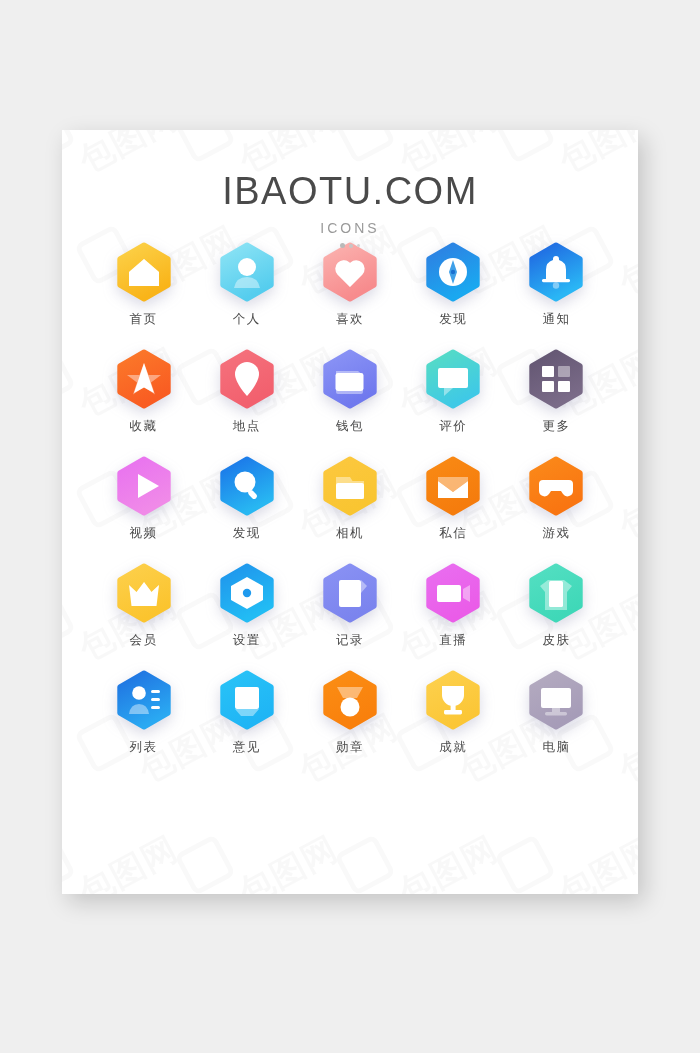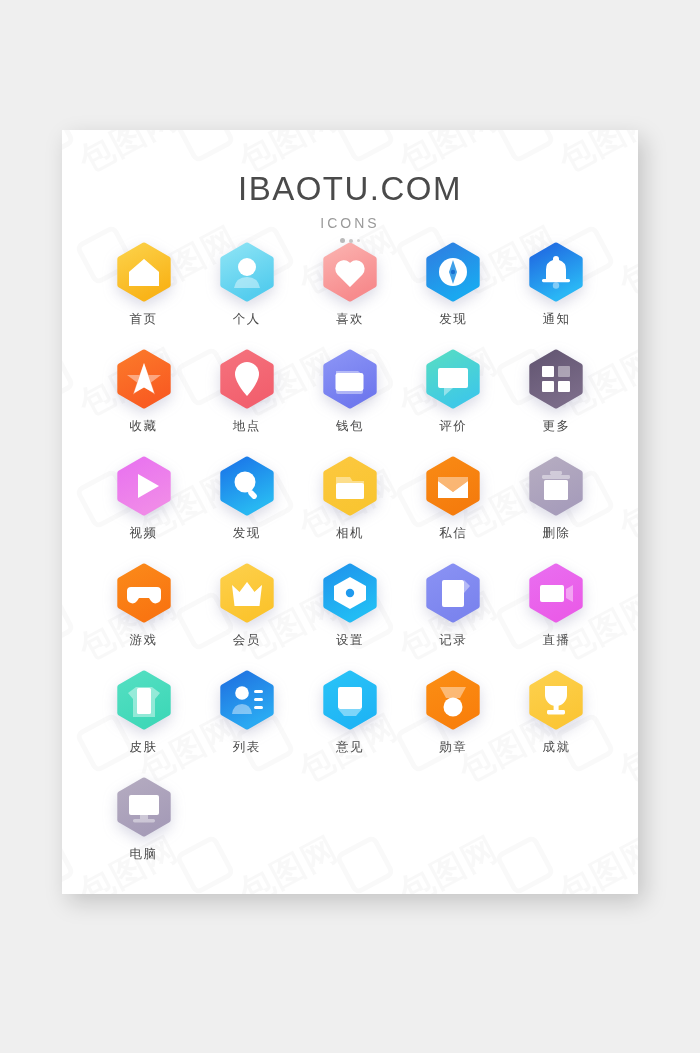--- a/index.html
+++ b/index.html
@@ -44,21 +44,21 @@
     transform:rotate(-28deg);
   }
 
   .header {
     position:absolute;
     left:0; right:0; top:40px;
     text-align:center;
     z-index:3;
   }
   .brand-title {
-    font-size:33px;
+    font-size:38px;
     letter-spacing:1.5px;
     color:#4a4a4a;
     font-weight:400;
     font-family:"Liberation Sans",sans-serif;
   }
   .brand-sub-row {
     margin-top:7px;
     display:flex;
     align-items:center;
     justify-content:space-between;
@@ -408,37 +408,20 @@
               <path d="M15 21 h30 v4 L30 36 L15 25 Z" fill="rgba(255,255,255,0.42)"></path>
               <path d="M15 25 L30 36 L45 25 v17 H15 Z" fill="#ffffff"></path>
             </svg>
           </div>
           <div class="label">私信</div>
         </div>
         <div class="cell">
           <div class="hexwrap">
             <svg viewBox="0 0 60 60" xmlns="http://www.w3.org/2000/svg">
               <defs>
-                <linearGradient id="g14" x1="0" y1="0" x2="0.45" y2="1">
-                  <stop offset="0" stop-color="#b6adc1"></stop>
-                  <stop offset="1" stop-color="#a79dbb"></stop>
-                </linearGradient>
-              </defs>
-              <path d="M30 3 L54.2 17 L54.2 43 L30 57 L5.8 43 L5.8 17 Z" fill="url(#g14)" stroke="url(#g14)" stroke-width="5" stroke-linejoin="round"></path>
-              <rect x="24" y="15" width="12" height="4" rx="1.4" fill="rgba(255,255,255,0.42)"></rect>
-              <rect x="16" y="19" width="28" height="4" rx="1.4" fill="rgba(255,255,255,0.42)"></rect>
-              <rect x="18" y="24" width="24" height="20" rx="1.6" fill="#ffffff"></rect>
-            </svg>
-          </div>
-          <div class="label">删除</div>
-        </div>
-        <div class="cell">
-          <div class="hexwrap">
-            <svg viewBox="0 0 60 60" xmlns="http://www.w3.org/2000/svg">
-              <defs>
                 <linearGradient id="g15" x1="0" y1="0" x2="0.45" y2="1">
                   <stop offset="0" stop-color="#fb8a1a"></stop>
                   <stop offset="1" stop-color="#f97511"></stop>
                 </linearGradient>
               </defs>
               <path d="M30 3 L54.2 17 L54.2 43 L30 57 L5.8 43 L5.8 17 Z" fill="url(#g15)" stroke="url(#g15)" stroke-width="5" stroke-linejoin="round"></path>
               <path d="M17 24 h26 a4 4 0 0 1 4 4 v7 a5.5 5.5 0 0 1 -10 3 l-2-3 H25 l-2 3 a5.5 5.5 0 0 1 -10 -3 v-7 a4 4 0 0 1 4-4 z" fill="#ffffff"></path>
               <circle cx="17" cy="37" r="2.3" fill="rgba(255,255,255,0.42)"></circle>
               <circle cx="43" cy="37" r="2.3" fill="rgba(255,255,255,0.42)"></circle>
             </svg>

